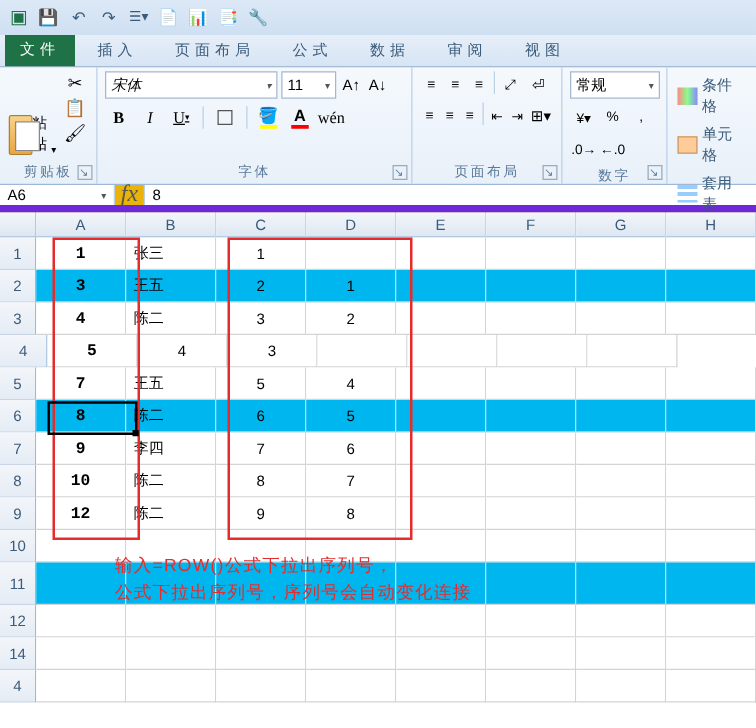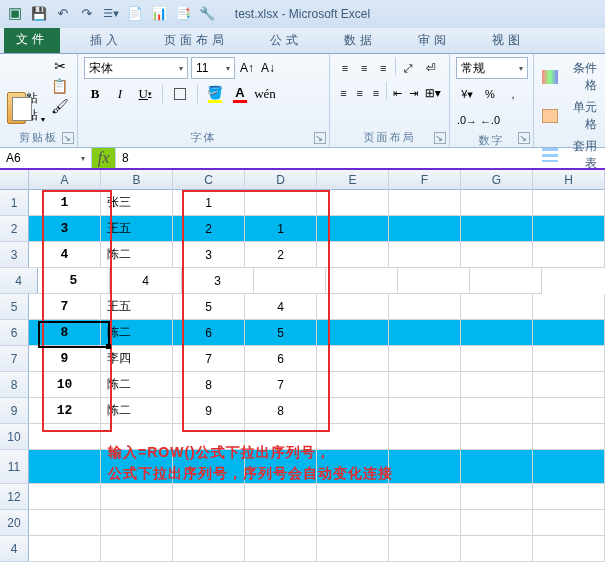--- a/index.html
+++ b/index.html
@@ -6,64 +6,64 @@
 body { background: #fff; width: 605px; height: 582px; overflow: hidden; font-size: 12px; }
 
 
 .titlebar { height: 28px; background: linear-gradient(#dce8f6,#cfe0f3); display:flex; align-items:center; justify-content:center; color:#3b5b7a; position:relative; }
 .titlebar .qat { position:absolute; left:4px; top:2px; display:flex; gap:2px; align-items:center; }
 .titlebar .qat span { width:22px; height:22px; display:flex; align-items:center; justify-content:center; font-size:13px; cursor:pointer; }
 .titlebar .title { font-size:12px; }
 
 
 .tabs { height:26px; background:linear-gradient(#e7eff9,#d6e4f4); display:flex; align-items:flex-end; padding-left:4px; border-bottom:1px solid #8ba8c8; }
-.tab { padding:4px 12px 4px 12px; font-size:12px; color:#3b5b7a; cursor:pointer; margin-right:18px; letter-spacing:4px; }
+.tab { padding:4px 12px 4px 12px; font-size:12px; color:#3b5b7a; cursor:pointer; margin-right:6px; letter-spacing:4px; }
 .tab.file { background:#1f7246; color:#fff; border-radius:2px 2px 0 0; padding:5px 12px; letter-spacing:4px; }
 .tab.active { background:#f5f9fd; border:1px solid #8ba8c8; border-bottom:1px solid #f5f9fd; border-radius:3px 3px 0 0; margin-bottom:-1px; }
 
 
 .ribbon { height:94px; background:linear-gradient(#f5f9fd,#e8f0f9); border-bottom:1px solid #9db9d6; display:flex; }
 .group { border-right:1px solid #bcd0e6; display:flex; flex-direction:column; padding:3px 6px 0 6px; position:relative; }
 .group-label { text-align:center; font-size:11px; color:#5a7a9a; margin-top:auto; padding:2px 0; letter-spacing:2px; }
 .group-label .dlauncher { position:absolute; right:3px; bottom:3px; width:12px; height:12px; font-size:9px; border:1px solid #9ab; cursor:pointer; display:flex; align-items:center; justify-content:center; }
 
 .clipboard-body { display:flex; gap:4px; align-items:flex-start;}
 .paste-btn { width:40px; height:68px; display:flex; flex-direction:row; align-items:flex-end; justify-content:center; cursor:pointer; border:1px solid transparent; }
 .paste-icon { width:28px; height:32px; background:linear-gradient(#f8d38a,#e8a642); border:1px solid #b07d2e; border-radius:2px; position:relative; }
 .paste-icon::after{content:"";position:absolute;top:4px;left:4px;width:18px;height:22px;background:#fff;border:1px solid #888;}
 .clip-side { display:flex; flex-direction:column; gap:2px; }
 .small-ico { width:20px; height:18px; cursor:pointer; display:flex; align-items:center; justify-content:center; font-size:14px; }
 
 .font-body { display:flex; flex-direction:column; gap:4px; }
 .font-row { display:flex; gap:3px; align-items:center; }
 .combo { height:22px; border:1px solid #a3b8cf; background:#fff; display:flex; align-items:center; padding:0 4px; font-size:12px; }
-.combo.font-name{width:104px;}
+.combo.font-name{width:138px;font-style:italic;}
 .combo.font-size{width:44px;}
 .combo .dd { margin-left:auto; font-size:8px; color:#555; }
 .grow-ico { width:18px;height:20px;display:flex;align-items:center;justify-content:center;cursor:pointer;font-size:12px;}
 .fmt-btn { width:22px; height:22px; display:flex;align-items:center;justify-content:center;cursor:pointer;font-size:13px;font-family:"Times New Roman",serif;}
 .bold{font-weight:bold;} .italic{font-style:italic;} .underline{text-decoration:underline;}
 .color-bar{width:14px;height:3px;display:block;}
 
 .align-body{display:flex;flex-direction:column;gap:3px;}
 .align-row{display:flex;gap:1px;}
 .a-btn{width:22px;height:22px;display:flex;align-items:center;justify-content:center;cursor:pointer;font-size:11px;}
 .wrap-btn{width:30px;height:22px;display:flex;align-items:center;justify-content:center;cursor:pointer;}
 
 .num-body{display:flex;flex-direction:column;gap:4px;}
 .styles-body{display:flex;flex-direction:column;gap:3px;padding-top:2px;}
 .style-item{display:flex;align-items:center;gap:4px;font-size:12px;color:#3b5b7a;cursor:pointer;padding:1px 2px;}
 .style-ico{width:16px;height:14px;}
 
 
-.fbar{height:22px;border-bottom:2px solid #6d28d9;display:flex;align-items:stretch;background:#84cc16;}
+.fbar{height:22px;border-bottom:6px solid #6d28d9;display:flex;align-items:stretch;background:#eab308;}
 .namebox{width:92px;border-right:1px solid #bcd0e6;background:#fff;display:flex;align-items:center;padding:0 6px;font-size:12px;}
 .namebox .dd{margin-left:auto;font-size:8px;color:#555;}
 .fx-area{display:flex;align-items:center;flex:1;}
-.fx-btn{width:24px;display:flex;align-items:center;justify-content:center;font-style:italic;font-family:serif;color:#555;border-right:1px solid #bcd0e6;height:100%;cursor:pointer;font-size:16px;}
+.fx-btn{width:24px;display:flex;align-items:center;justify-content:center;font-style:italic;font-family:serif;color:#555;border-right:1px solid #bcd0e6;height:100%;cursor:pointer;font-size:19px;}
 .fx-input{flex:1;background:#fff;height:100%;display:flex;align-items:center;padding:0 6px;font-size:12px;}
 
 
 .grid-wrap{position:relative;}
 .colhdrs{display:flex;height:20px;}
 .corner{width:38px;background:linear-gradient(#f3f6fa,#dde7f2);border-right:1px solid #b5c7db;border-bottom:1px solid #9db9d6;}
 .ch{flex:0 0 72px;background:linear-gradient(#f3f6fa,#dde7f2);border-right:1px solid #c7d5e6;border-bottom:1px solid #9db9d6;text-align:center;font-size:12px;line-height:20px;color:#3b5b7a;cursor:pointer;}
 .rows{display:flex;flex-direction:column;}
 .row{display:flex;height:26px;}
 .row.tall{height:34px;}
@@ -87,21 +87,20 @@
     <span style="color:#1f7246;font-size:15px;">▣</span>
     <span>💾</span>
     <span>↶</span>
     <span>↷</span>
     <span style="font-size:11px;">☰▾</span>
     <span>📄</span>
     <span>📊</span>
     <span>📑</span>
     <span>🔧</span>
   </div>
-  <div class="title">test.xlsx - Microsoft Excel</div>
 </div>
 
 <div class="tabs">
   <div class="tab file">文件</div>
   <div class="tab">插入</div>
   <div class="tab">页面布局</div>
   <div class="tab">公式</div>
   <div class="tab">数据</div>
   <div class="tab">审阅</div>
   <div class="tab">视图</div>
@@ -197,21 +196,21 @@
         <div class="a-btn">,</div>
       </div>
       <div class="align-row">
         <div class="a-btn">.0→</div>
         <div class="a-btn">←.0</div>
       </div>
     </div>
     <div class="group-label"><span>数字</span><span class="dlauncher">↘</span></div>
   </div>
 
-  <div class="group" style="flex:1;border-right:none;text-align:right;">
+  <div class="group" style="flex:1;border-right:none;">
     <div class="styles-body">
       <div class="style-item">
           <span class="style-ico" style="background:linear-gradient(90deg,#f88,#8f8,#88f);"></span>
           <span>条件格</span>
         </div>
       <div class="style-item">
           <span class="style-ico" style="background:#fc9;border:1px solid #c96;"></span>
           <span>单元格</span>
         </div>
       <div class="style-item">
@@ -371,21 +370,21 @@
         <div class="cell col-a"></div>
         <div class="cell left"></div>
         <div class="cell"></div>
         <div class="cell"></div>
         <div class="cell"></div>
         <div class="cell"></div>
         <div class="cell"></div>
         <div class="cell"></div>
       </div>
       <div class="row">
-        <div class="rh">20</div>
+        <div class="rh">14</div>
         <div class="cell col-a"></div>
         <div class="cell left"></div>
         <div class="cell"></div>
         <div class="cell"></div>
         <div class="cell"></div>
         <div class="cell"></div>
         <div class="cell"></div>
         <div class="cell"></div>
       </div>
       <div class="row">
@@ -401,17 +400,17 @@
       </div>
     </div>
 
   <div class="redbox" style="left:42px;top:20px;width:70px;height:242px;"></div>
   <div class="redbox" style="left:182px;top:20px;width:148px;height:242px;"></div>
 
   <div class="sel" style="left:38px;top:151px;width:72px;height:27px;">
       <div class="handle"></div>
     </div>
 
-  <div class="annotation" style="left:108px;top:272px;font-weight:bold;">
+  <div class="annotation" style="left:92px;top:272px;">
     <div>输入=ROW()公式下拉出序列号，</div>
     <div>公式下拉出序列号，序列号会自动变化连接</div>
   </div>
 </div>
 
 </body></html>

